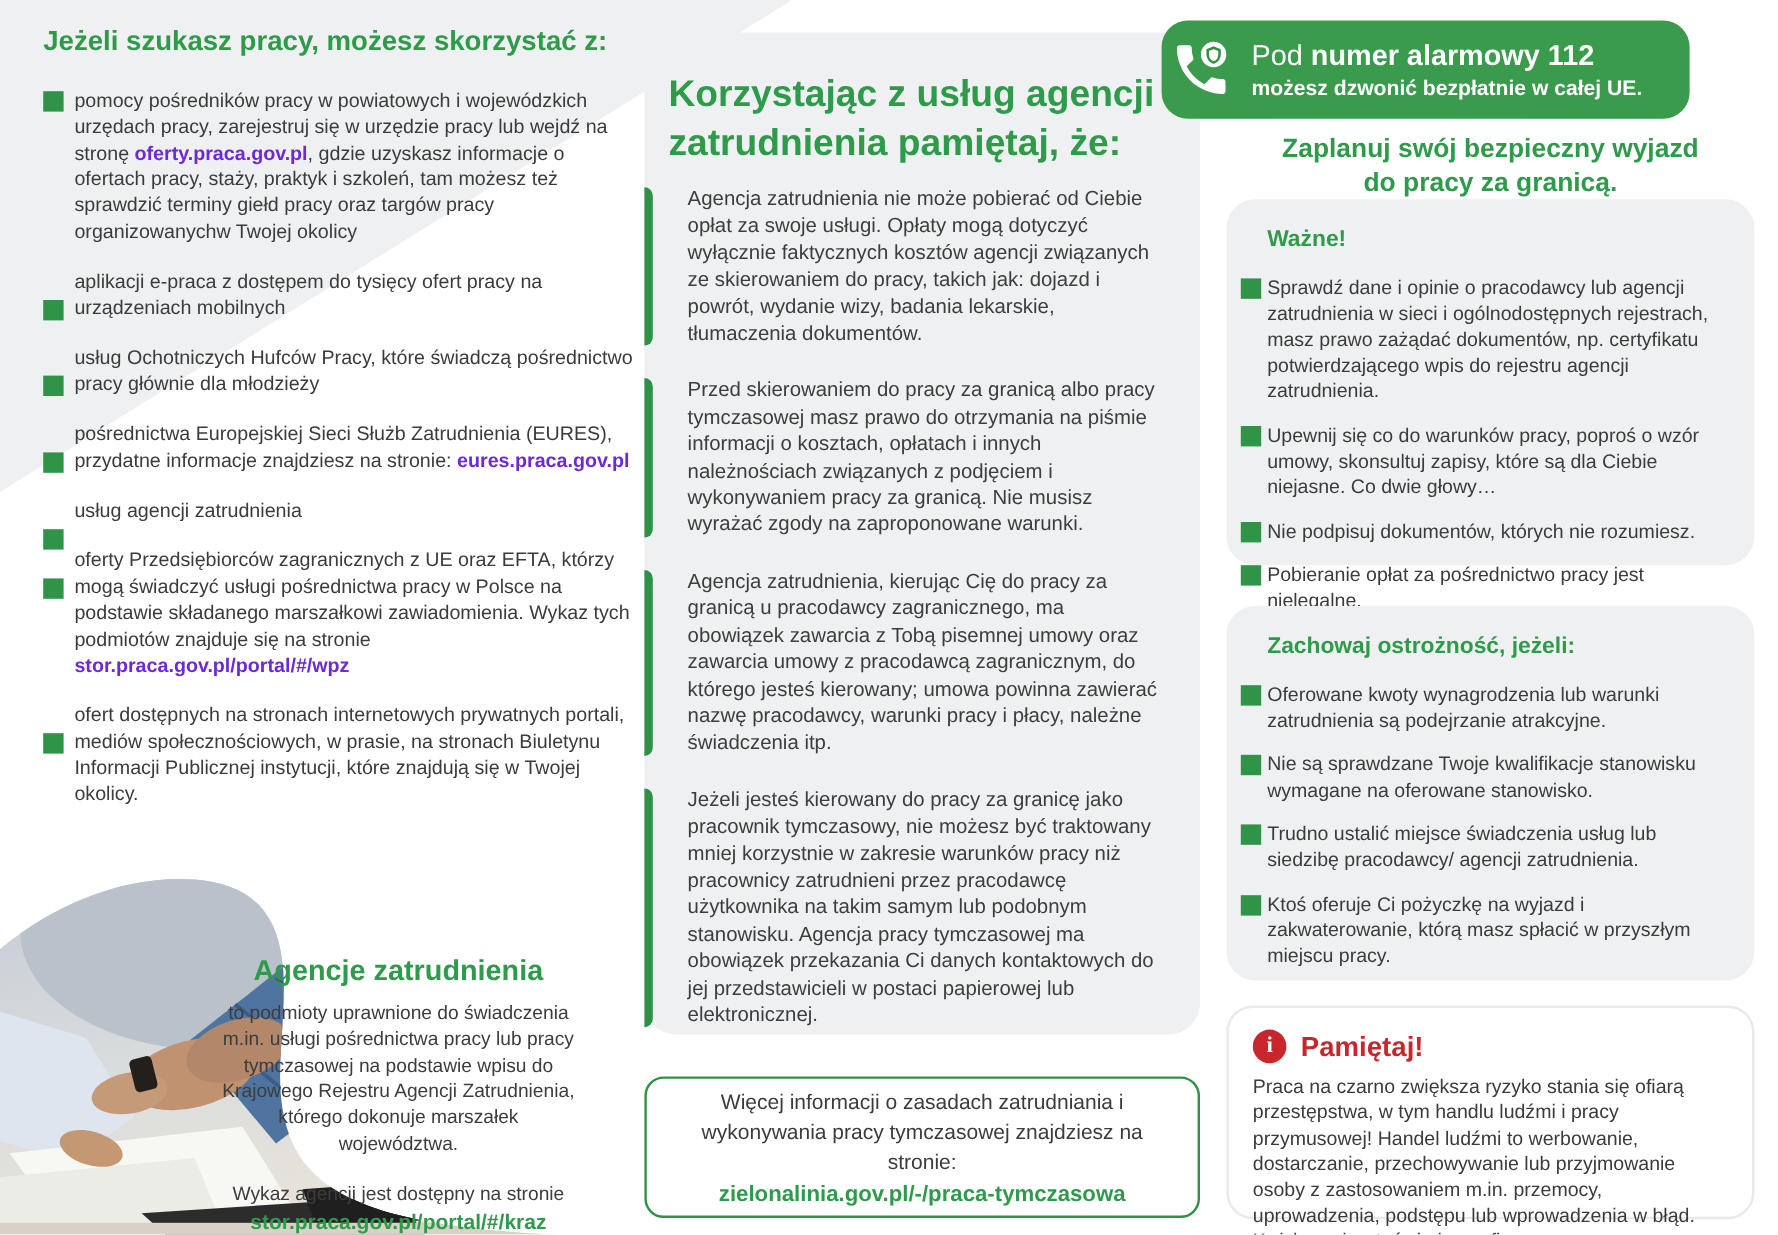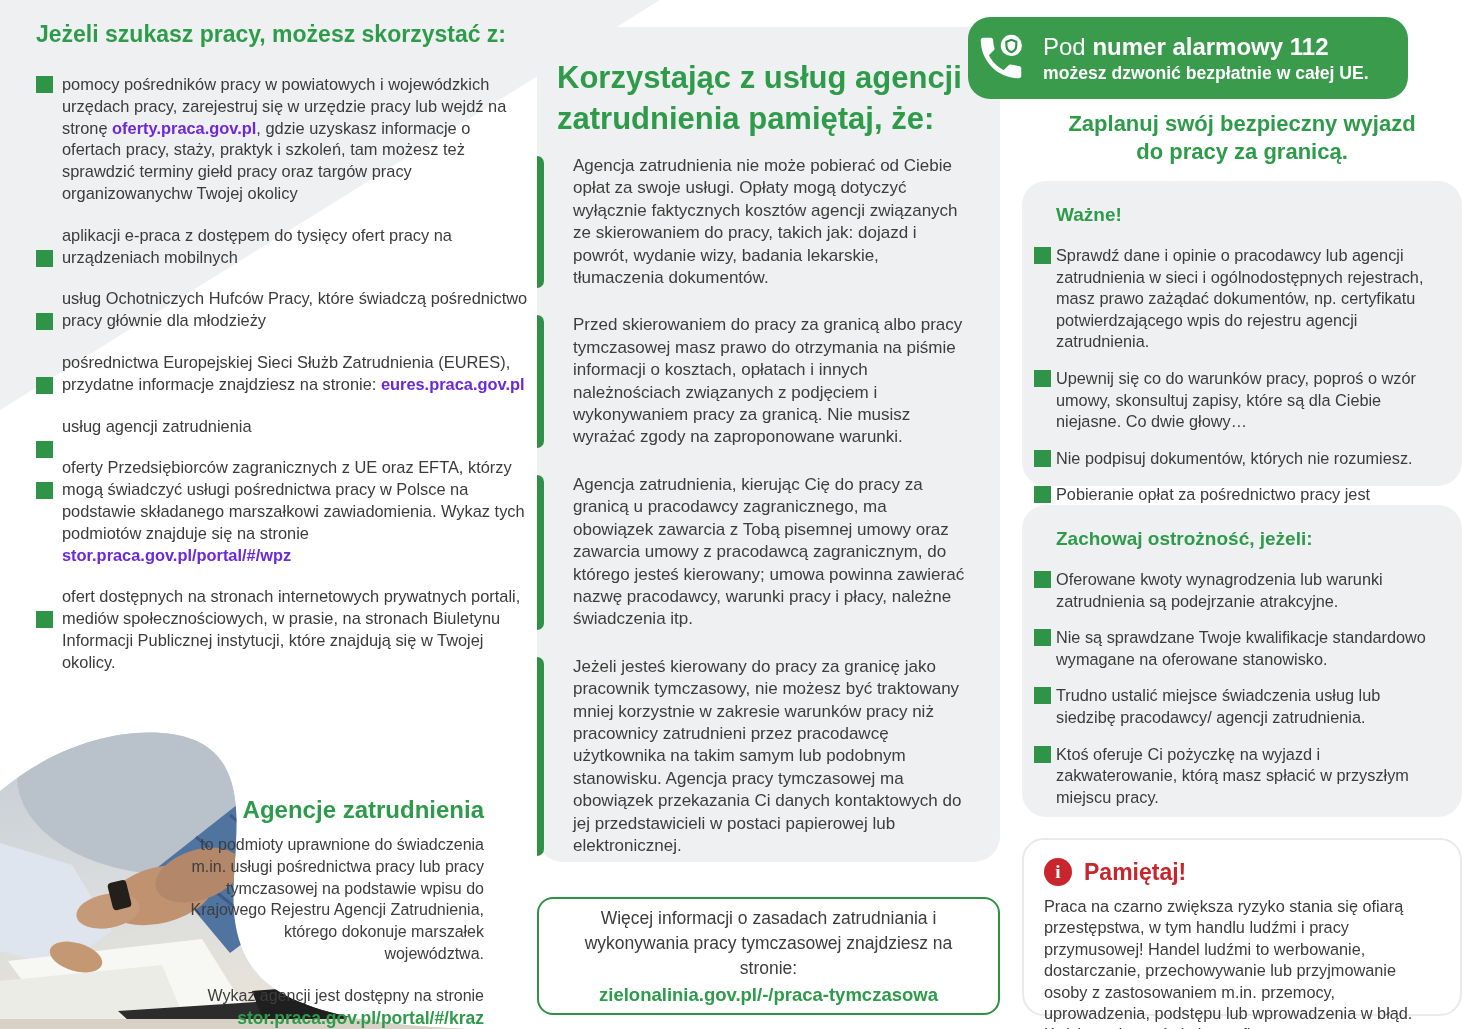--- a/index.html
+++ b/index.html
@@ -13,21 +13,21 @@
   .left h1{margin:0 0 26px 0;font-size:23px;line-height:28px;font-weight:700;color:#2e9b4a;}
   .blist{list-style:none;margin:0;padding:0;}
   .blist li{position:relative;padding-left:26px;margin-bottom:20px;
             font-size:16.4px;line-height:21.8px;color:#3b3b3b;}
   .blist li b{font-weight:700;color:#6d28d9;}
   .blist .sq{position:absolute;left:0;top:25px;width:17px;height:17px;background:#2f9447;}
   .blist li.sq-top .sq{top:2px;}
   
   .photo{position:absolute;left:0;top:725px;width:480px;height:304px;display:block;}
   
-  .agency{position:absolute;left:180px;top:796px;width:304px;text-align:right;}
+  .agency{position:absolute;left:180px;top:796px;width:304px;text-align:center;}
   .agency h3{margin:0 0 10px 0;font-size:24px;font-weight:700;color:#2e9b4a;}
   .agency .abody{font-size:16px;line-height:21.8px;color:#3d3d3d;}
   .agency .anote{margin-top:20px;font-size:16px;line-height:21.8px;color:#3d3d3d;}
   .agency .alink{font-size:17.5px;line-height:23px;font-weight:700;color:#2e9b4a;}
   
   .mid{position:absolute;left:537px;top:27px;width:463px;height:835px;box-sizing:border-box;
        background:#eff0f1;border-radius:26px;padding:30px 34px 0 0;}
   .mid h2{margin:0 0 16px 0;padding-left:20px;font-size:31px;line-height:41px;font-weight:700;color:#2e9b4a;}
   .mpara{position:relative;padding-left:36px;margin-bottom:25px;
          font-size:17px;line-height:22.4px;color:#3d3d3d;}
@@ -44,21 +44,21 @@
           background:#3a9b4c;border-radius:22px;display:flex;align-items:center;
           padding-left:6px;color:#fff;}
   .banner .txt{margin-left:15px;}
   .banner .b1{font-size:24px;line-height:29px;font-weight:400;}
   .banner .b1 b{font-weight:700;}
   .banner .b2{font-size:17.6px;line-height:22px;font-weight:600;margin-top:1px;}
   .plan{position:absolute;left:1022px;top:110px;width:440px;text-align:center;
         color:#2e9b4a;font-weight:700;font-size:22px;line-height:28px;}
   .rcard{position:absolute;left:1022px;width:440px;box-sizing:border-box;background:#eff0f1;
          border-radius:24px;padding:22px 22px 6px 12px;}
-  #card-important{top:181px;height:305px;}
+  #card-important{top:166px;height:305px;}
   #card-caution{top:505px;height:312px;}
   .rcard h4{margin:0 0 18px 22px;font-size:19px;line-height:24px;font-weight:700;color:#2e9b4a;}
   .rlist{list-style:none;margin:0;padding:0;}
   .rlist li{position:relative;padding-left:22px;margin-bottom:15px;
             font-size:16.3px;line-height:21.6px;color:#3b3b3b;}
   .rlist .sq{position:absolute;left:0;top:2px;width:17px;height:17px;background:#2f9447;}
   .remember{position:absolute;left:1022px;top:838px;width:440px;height:178px;box-sizing:border-box;
             background:#fff;border:2px solid #e8e9e9;border-radius:22px;padding:18px 22px 0 20px;}
   .rem-head{display:flex;align-items:center;gap:12px;margin-bottom:10px;}
   .info-ic{width:28px;height:28px;border-radius:50%;background:#c9252c;color:#fff;flex:0 0 28px;
@@ -196,21 +196,21 @@
       <li><span class="sq"></span><span>Pobieranie opłat za pośrednictwo pracy jest nielegalne.</span></li>
     </ul>
   </div>
 
   <div class="rcard" id="card-caution">
     <h4>
       <div>Zachowaj ostrożność, jeżeli:</div>
     </h4>
     <ul class="rlist">
       <li><span class="sq"></span><span>Oferowane kwoty wynagrodzenia lub warunki zatrudnienia są podejrzanie atrakcyjne.</span></li>
-      <li><span class="sq"></span><span>Nie są sprawdzane Twoje kwalifikacje standardowo wymagane na oferowane stanowisko.</span></li>
+      <li><span class="sq"></span><span>Nie są sprawdzane Twoje kwalifikacje stanowisku wymagane na oferowane stanowisko.</span></li>
       <li><span class="sq"></span><span>Trudno ustalić miejsce świadczenia usług lub siedzibę pracodawcy/ agencji zatrudnienia.</span></li>
       <li><span class="sq"></span><span>Ktoś oferuje Ci pożyczkę na wyjazd i zakwaterowanie, którą masz spłacić w przyszłym miejscu pracy.</span></li>
     </ul>
   </div>
 
   <div class="remember">
     <div class="rem-head">
       <span class="info-ic">i</span>
       <span class="rem-title">Pamiętaj!</span>
     </div>

